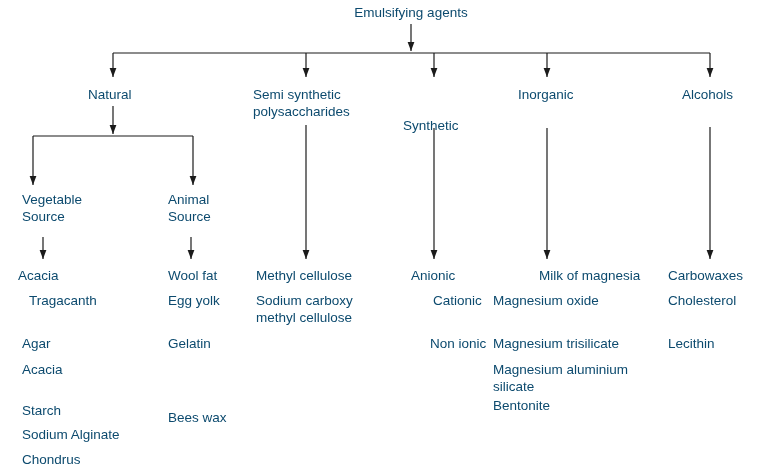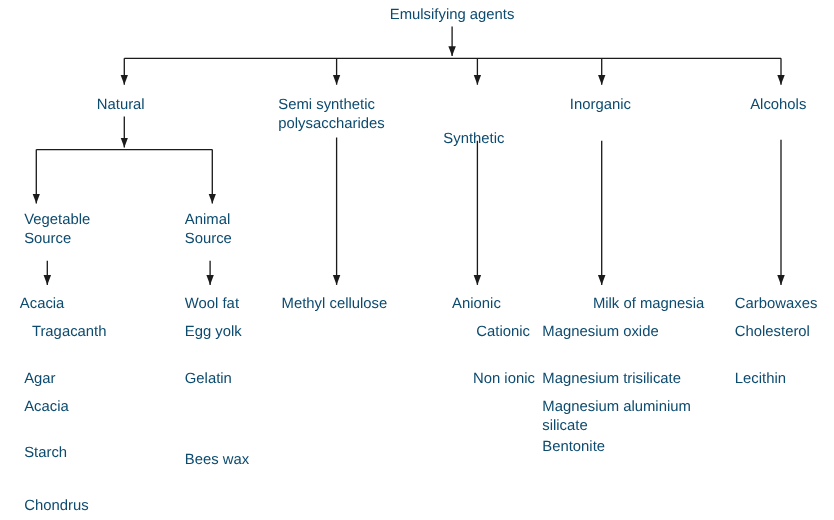--- a/index.html
+++ b/index.html
@@ -80,28 +80,31 @@
   <div class="node" style="left:22px; top:191px;">Vegetable
 Source</div>
   <div class="node" style="left:168px; top:191px;">Animal
 Source</div>
 
   <div class="node" style="left:18px; top:267px;">Acacia</div>
   <div class="node" style="left:6px; top:292px;margin-left:23px;">Tragacanth</div>
   <div class="node" style="left:22px; top:335px;">Agar</div>
   <div class="node" style="left:22px; top:361px;">Acacia</div>
   <div class="node" style="left:22px; top:402px;">Starch</div>
+  <div class="node" style="left:22px; top:426px;">Sodium Alginate</div>
   <div class="node" style="left:22px; top:451px;">Chondrus</div>
 
   <div class="node" style="left:168px; top:267px;">Wool fat</div>
   <div class="node" style="left:168px; top:292px;">Egg yolk</div>
   <div class="node" style="left:168px; top:335px;">Gelatin</div>
   <div class="node" style="left:168px; top:361px;margin-top:48px;">Bees wax</div>
 
   <div class="node" style="left:256px; top:267px;">Methyl cellulose</div>
+  <div class="node" style="left:256px; top:292px;">Sodium carboxy
+methyl cellulose</div>
 
   <div class="node" style="left:411px; top:267px;text-align:center;">Anionic</div>
   <div class="node" style="left:411px; top:292px;margin-left:22px;">Cationic</div>
   <div class="node" style="left:430px; top:335px;">Non ionic</div>
 
   <div class="node" style="left:510px; top:267px;margin-left:29px;">Milk of magnesia</div>
   <div class="node" style="left:493px; top:292px;">Magnesium oxide</div>
   <div class="node" style="left:493px; top:335px;">Magnesium trisilicate</div>
   <div class="node" style="left:493px; top:361px;">Magnesium aluminium
 silicate</div>

